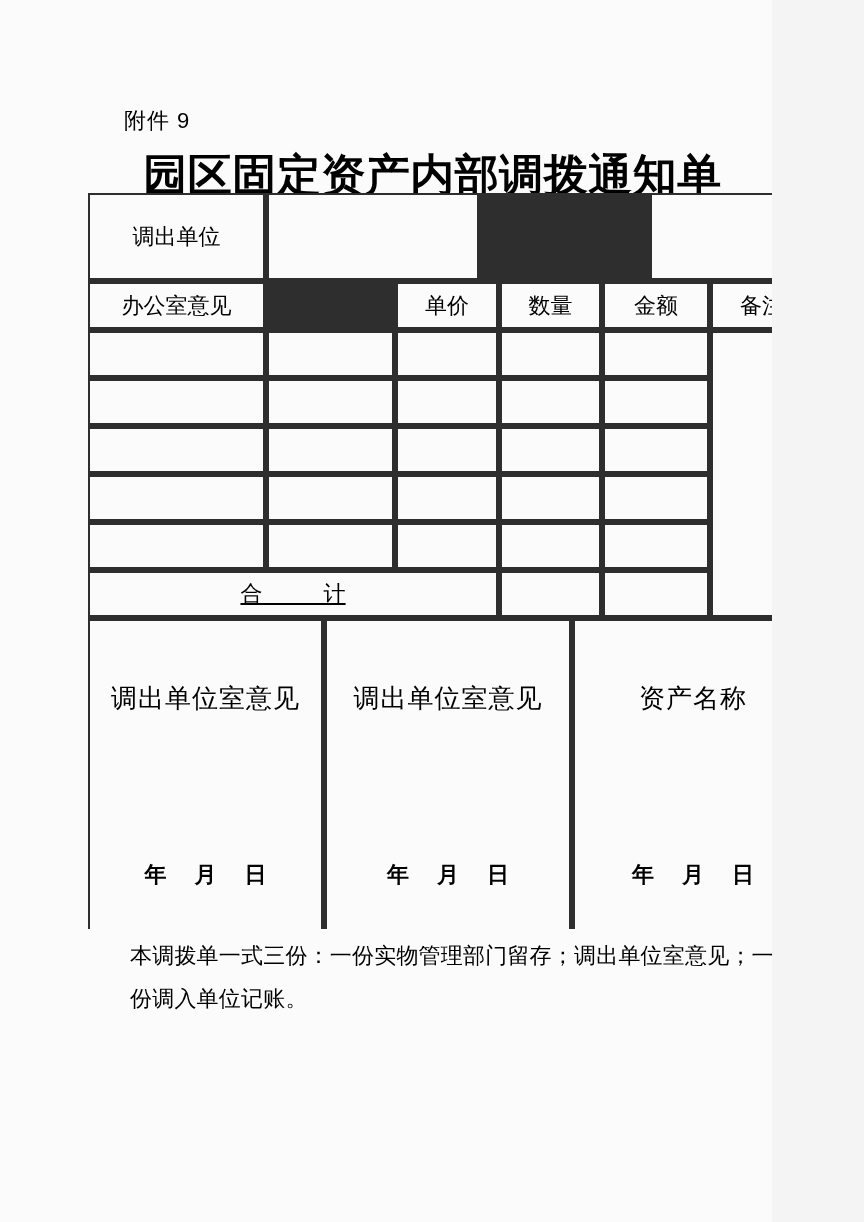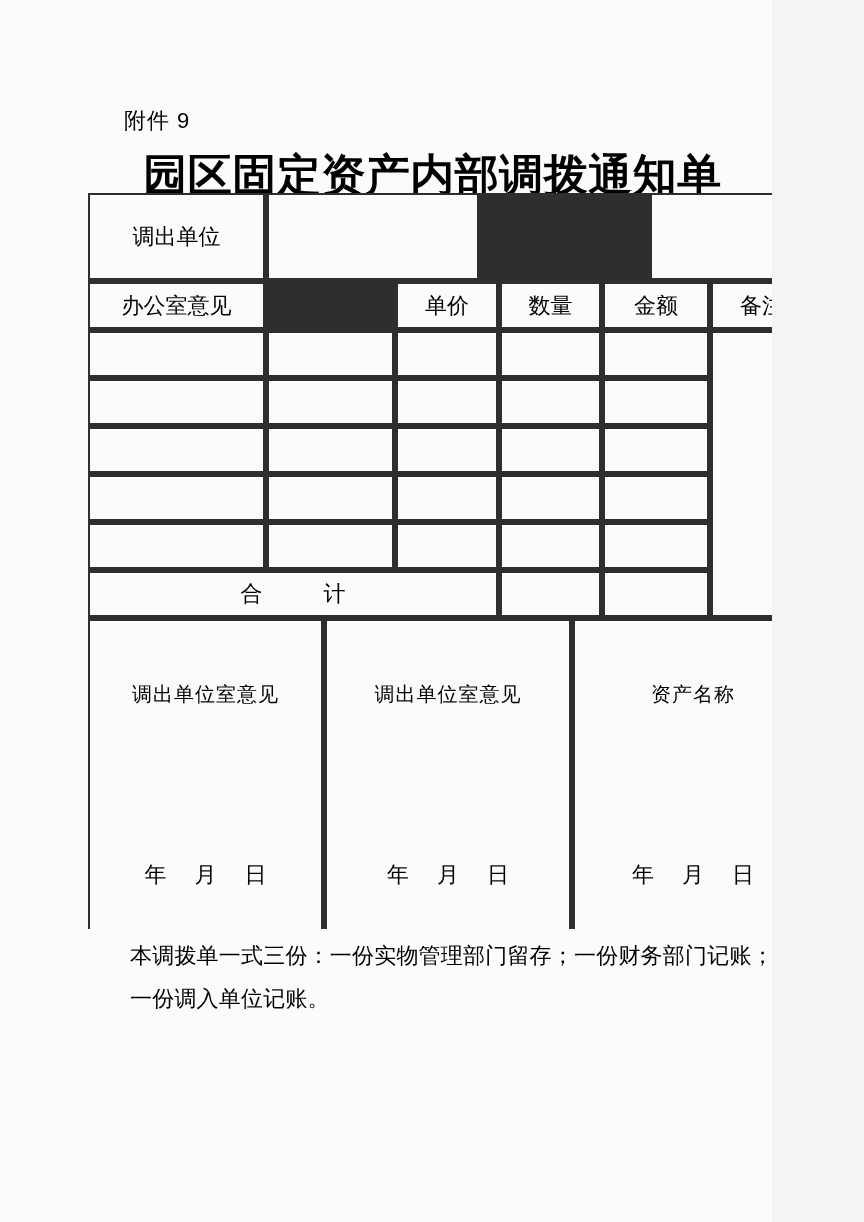--- a/index.html
+++ b/index.html
@@ -44,35 +44,36 @@
     gap: 6px;
   }
   .cell {
     background: #fbfbfb;
     display: flex;
     align-items: center;
     justify-content: center;
     font-size: 22px;
     overflow: hidden;
   }
-  .total-label { word-spacing: 55px; }
+  .total-label { word-spacing: 55px; text-decoration: underline; }
   .approval-cell { position: relative; }
   .approval-label {
     position: absolute;
     top: 60px; left: 0; width: 100%;
     text-align: center;
-    font-size: 20px;
+    font-size: 26px;
     letter-spacing: 1px;
   }
   .date-line {
     position: absolute;
     bottom: 69px; left: 0; width: 100%;
     text-align: center;
     font-size: 22px;
     word-spacing: 22px;
+    font-weight: bold;
   }
   .footnote {
     position: absolute;
     left: 130px; top: 934px; width: 662px;
     font-size: 22px;
     line-height: 43px;
     letter-spacing: 0.2px;
   }
 </style>
 </head>
@@ -140,15 +141,15 @@
       <div class="approval-label">调出单位室意见</div>
       <div class="date-line">年 月 日</div>
     </div>
     <div class="cell approval-cell" style="grid-area:9/7/10/11">
       <div class="approval-label">资产名称</div>
       <div class="date-line">年 月 日</div>
     </div>
 
   </div>
 
-  <div class="footnote">本调拨单一式三份：一份实物管理部门留存；一份财务部门记账；一份调入单位记账。</div>
+  <div class="footnote">本调拨单一式三份：一份实物管理部门留存；调出单位室意见；一份调入单位记账。</div>
 
 </div>
 
 </body></html>

